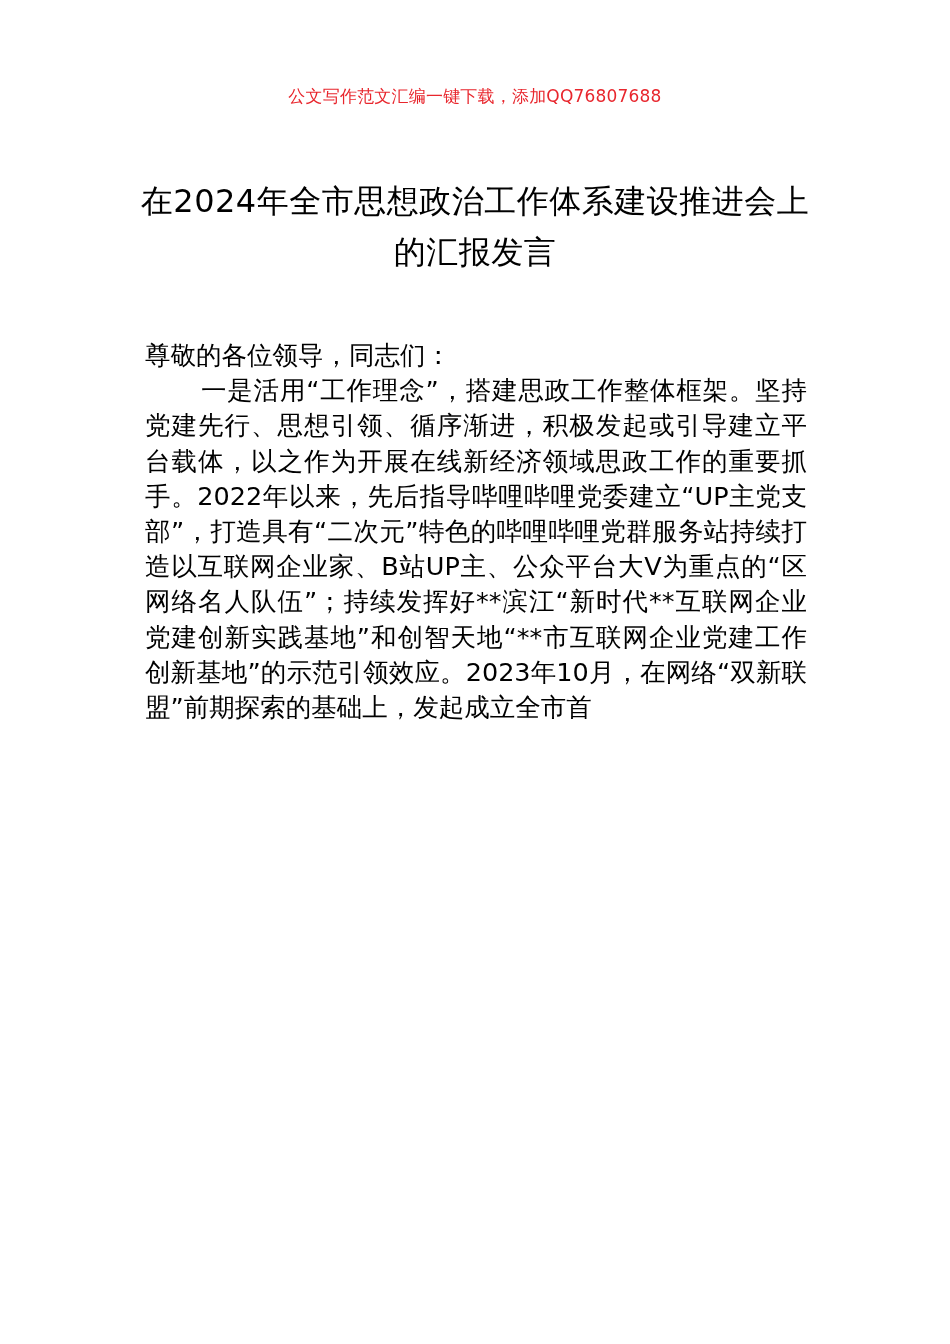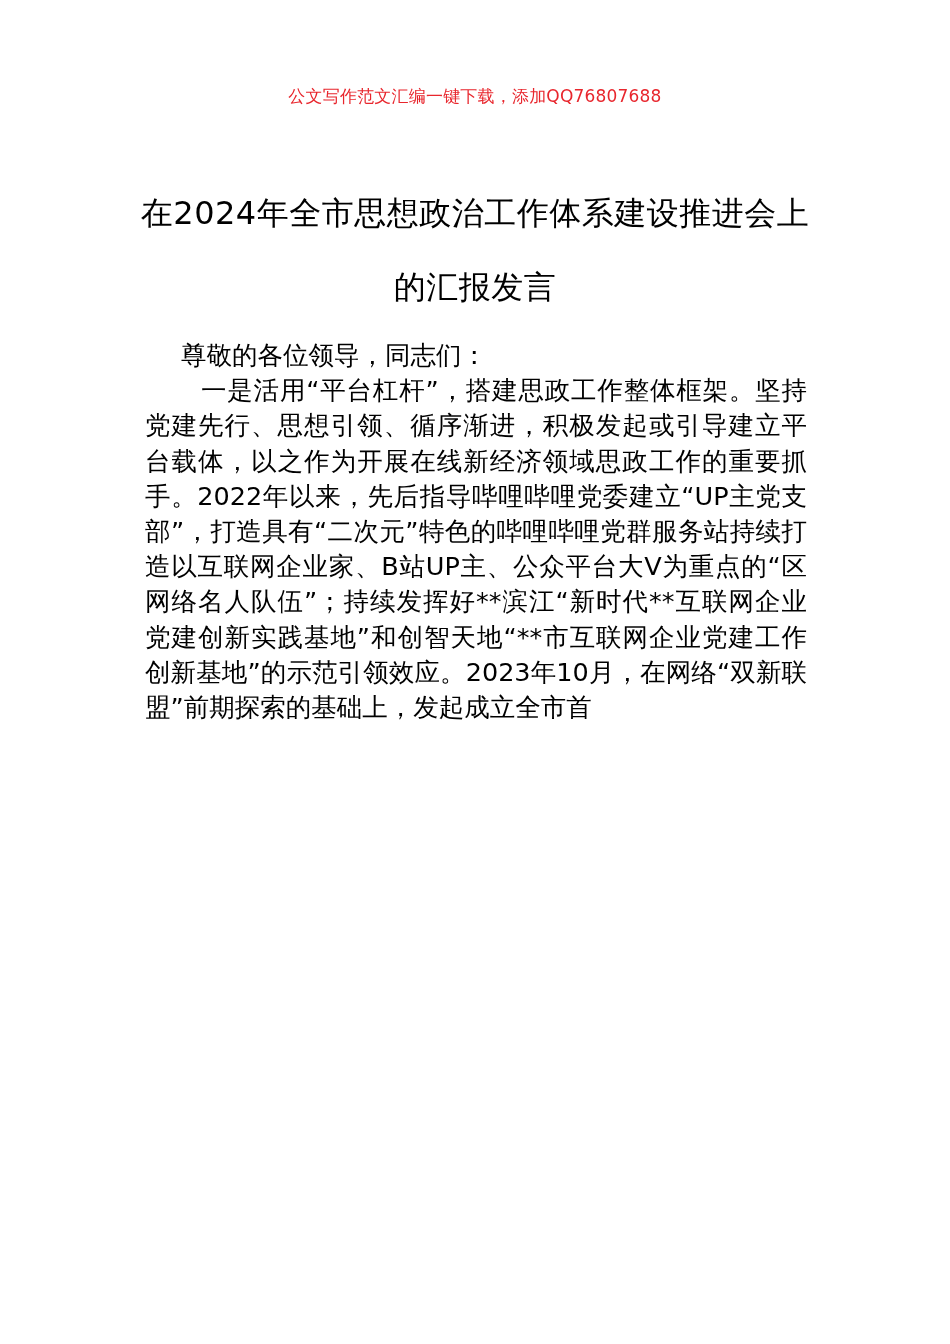--- a/index.html
+++ b/index.html
@@ -26,45 +26,44 @@
       color: #e8262d;
       letter-spacing: 0.2px;
     }
     .doc-title {
       position: absolute;
       top: 176px;
       left: 140px;
       width: 670px;
       text-align: center;
       font-size: 32px;
-      line-height: 74px;
+      line-height: 51px;
       letter-spacing: 0.5px;
     }
     .doc-body {
       position: absolute;
       top: 338px;
       left: 145px;
       width: 662px;
       font-size: 25.5px;
       line-height: 35.2px;
       text-align: justify;
     }
     .doc-body p {
       margin: 0;
       text-indent: 56px;
       word-break: break-all;
     }
     .doc-body p.no-indent {
       text-indent: 0;
-      margin-left: 36px;
     }
   </style>
 </head>
 <body>
 
 <div class="header-banner">公文写作范文汇编一键下载，添加QQ76807688</div>
 
 <div class="doc-title">在2024年全市思想政治工作体系建设推进会上的汇报发言</div>
 
 <div class="doc-body">
   <p class="no-indent">尊敬的各位领导，同志们：</p>
-  <p>一是活用“平台杠杆”，搭建思政工作整体框架。坚持党建先行、思想引领、循序渐进，积极发起或引导建立平台载体，以之作为开展在线新经济领域思政工作的重要抓手。2022年以来，先后指导哔哩哔哩党委建立“UP主党支部”，打造具有“二次元”特色的哔哩哔哩党群服务站持续打造以互联网企业家、B站UP主、公众平台大V为重点的“区网络名人队伍”；持续发挥好**滨江“新时代**互联网企业党建创新实践基地”和创智天地“**市互联网企业党建工作创新基地”的示范引领效应。2023年10月，在网络“双新联盟”前期探索的基础上，发起成立全市首</p>
+  <p>一是活用“工作理念”，搭建思政工作整体框架。坚持党建先行、思想引领、循序渐进，积极发起或引导建立平台载体，以之作为开展在线新经济领域思政工作的重要抓手。2022年以来，先后指导哔哩哔哩党委建立“UP主党支部”，打造具有“二次元”特色的哔哩哔哩党群服务站持续打造以互联网企业家、B站UP主、公众平台大V为重点的“区网络名人队伍”；持续发挥好**滨江“新时代**互联网企业党建创新实践基地”和创智天地“**市互联网企业党建工作创新基地”的示范引领效应。2023年10月，在网络“双新联盟”前期探索的基础上，发起成立全市首</p>
 </div>
 
 </body></html>

